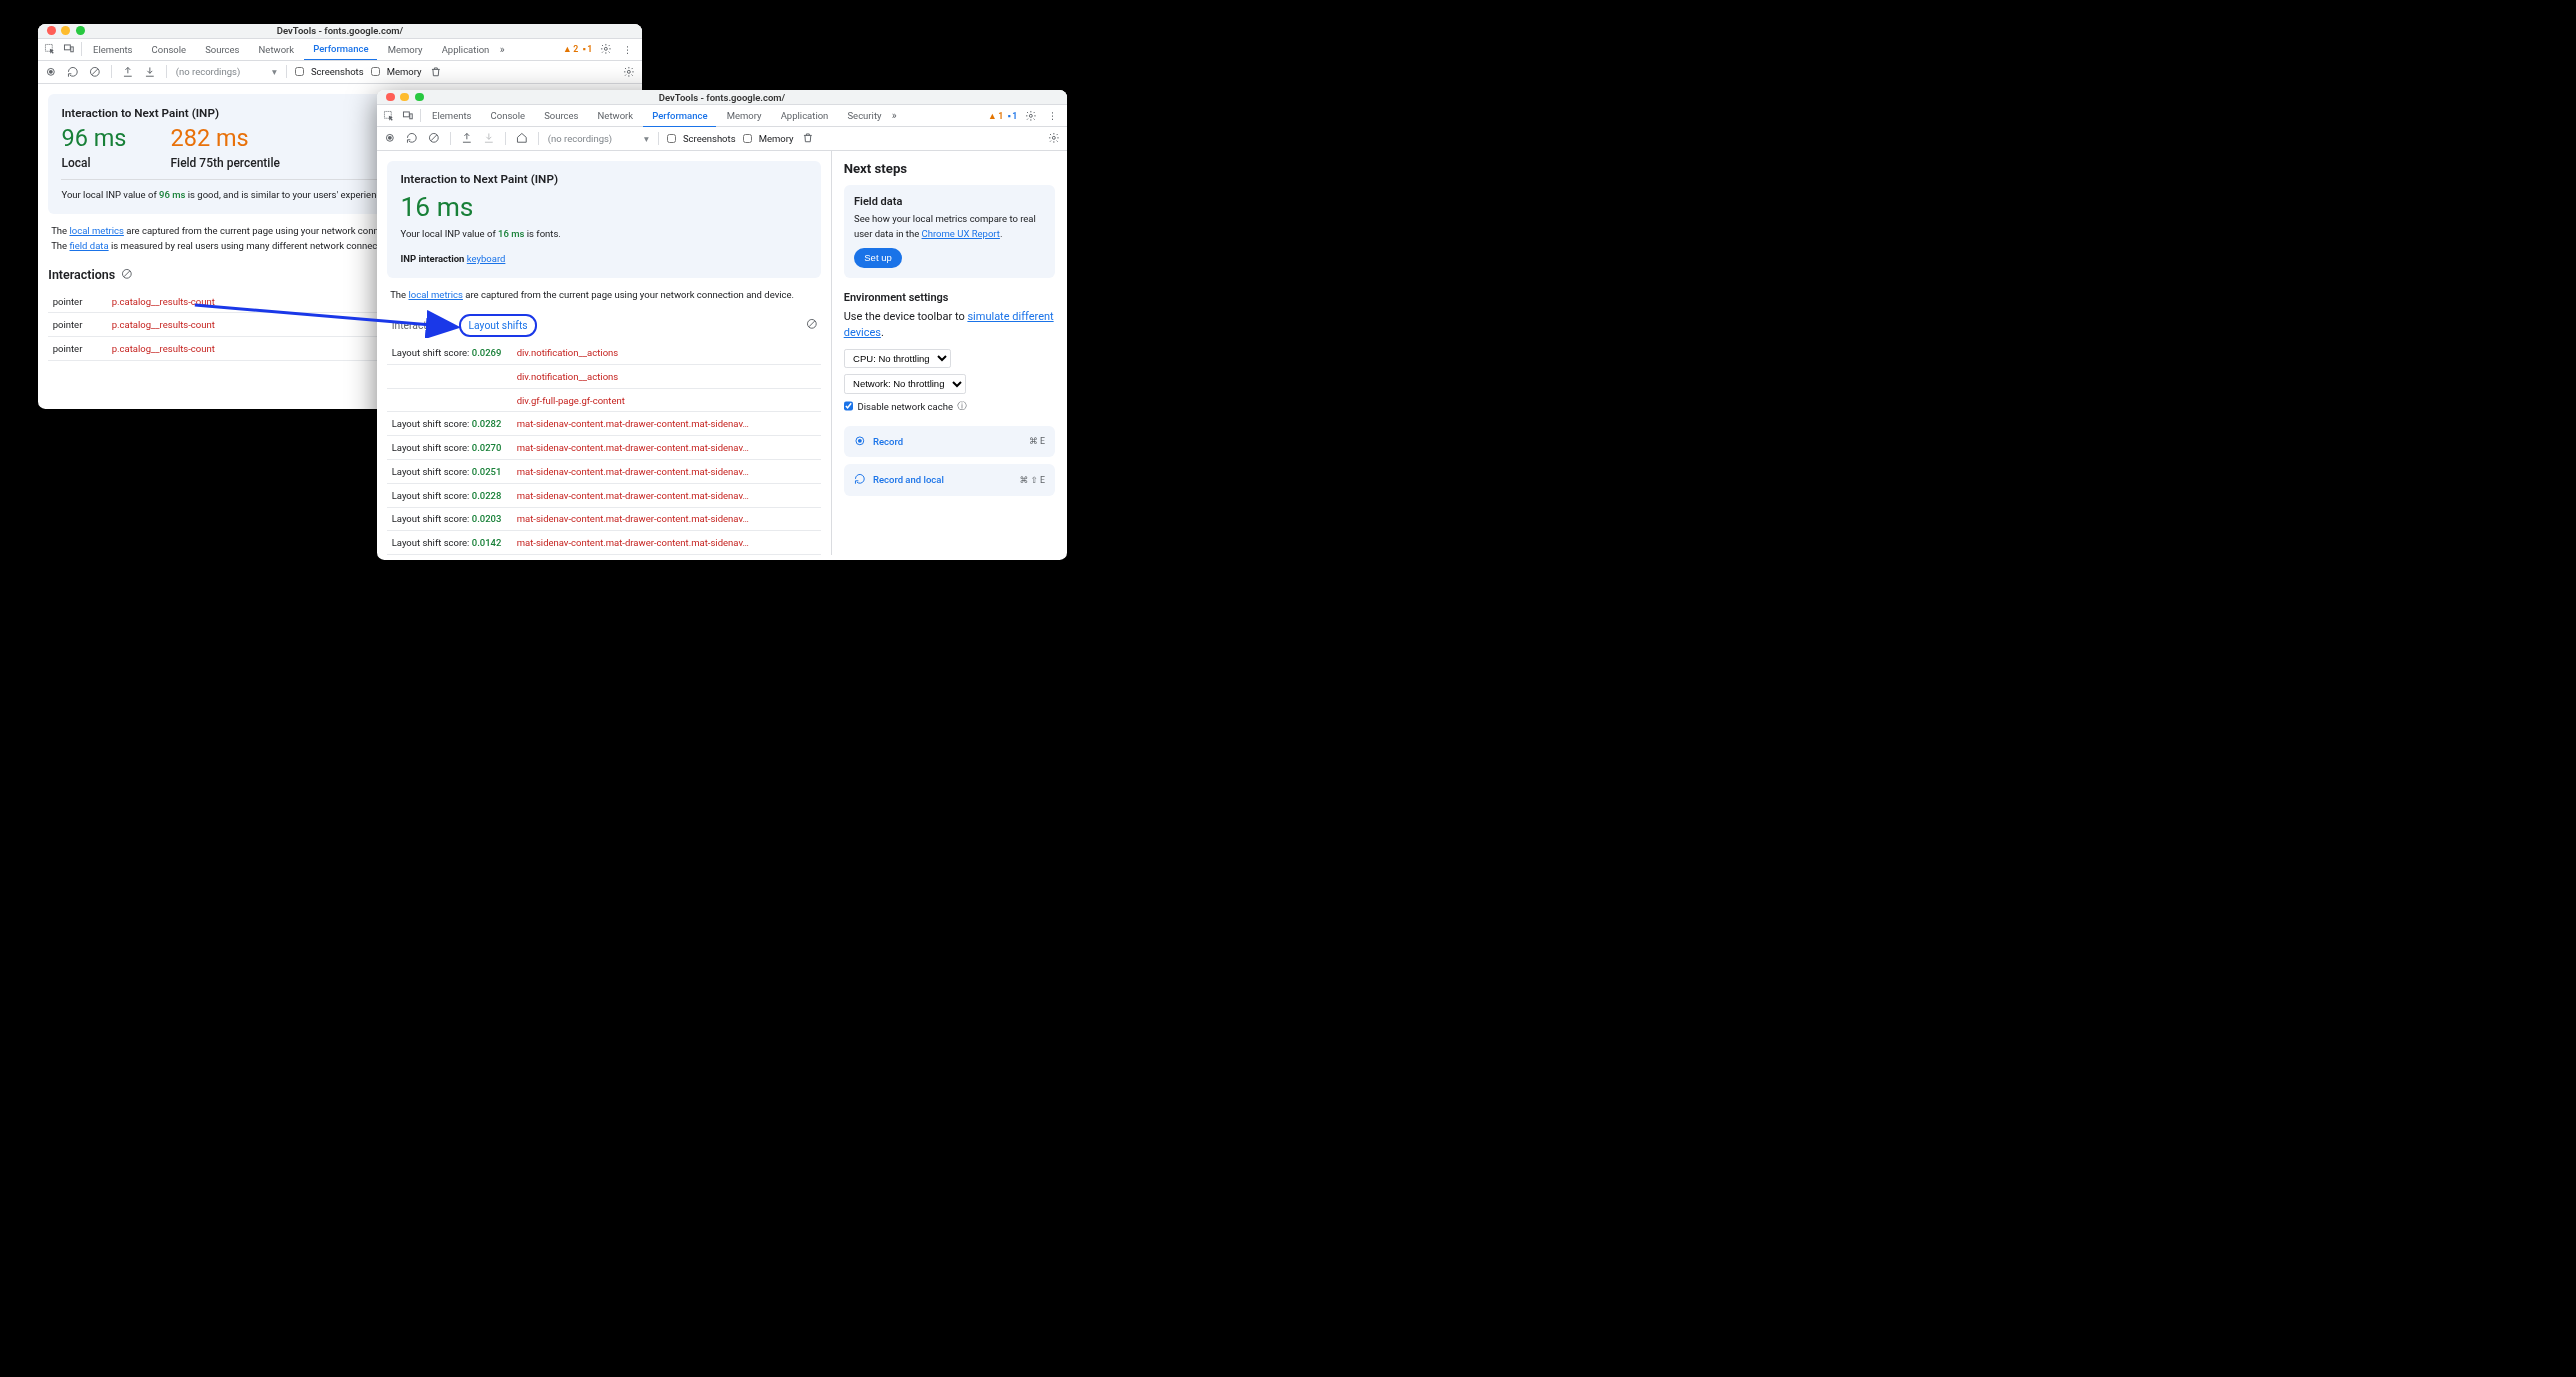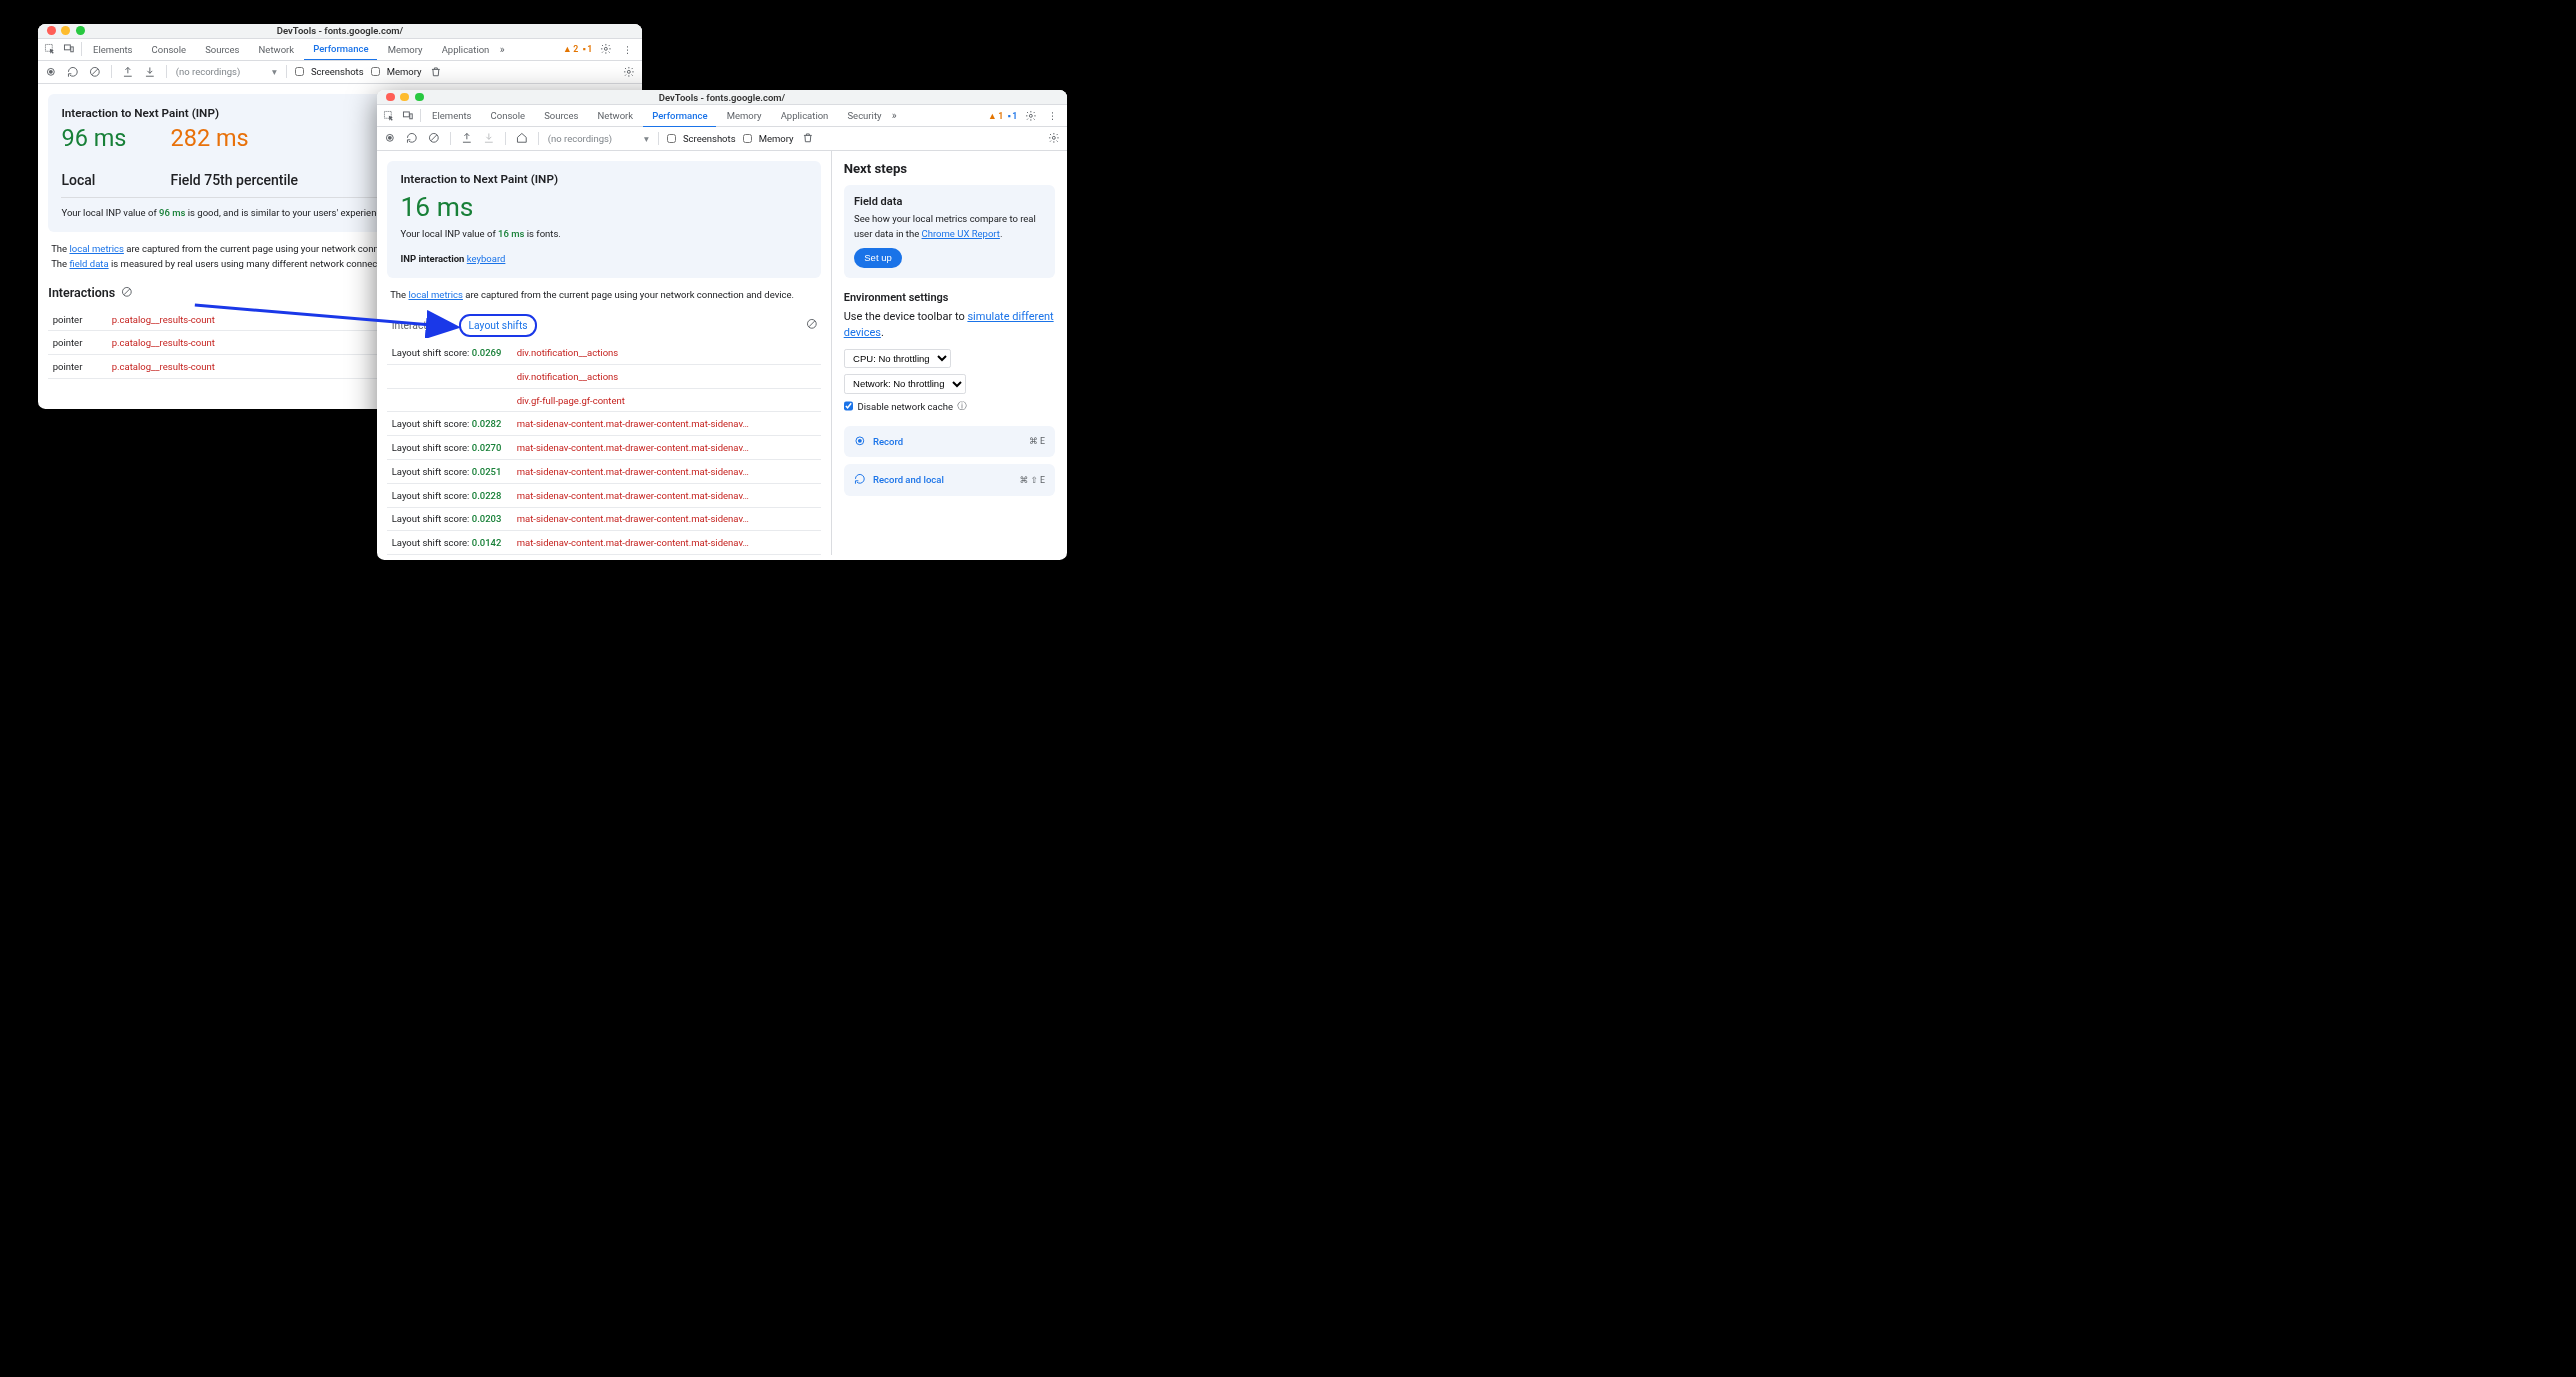--- a/index.html
+++ b/index.html
@@ -87,21 +87,21 @@
     background: #f1f5fb;
     border-radius: 5.9px;
     padding: 11.7px 13.2px;
     margin-bottom: 10.3px;
   }
   .card h2 { font-size: 11.7px; font-weight: 600; color: #202124; margin-bottom: 7.3px; }
   .metric-row { display: flex; gap: 44px; margin-bottom: 5.9px; }
   .metric-val { font-size: 23.5px; font-weight: 400; line-height: 1; }
   .metric-val.good { color: #188038; }
   .metric-val.warn { color: #e8710a; }
-  .metric-label { font-size: 14px; color: #202124; font-weight: 500; margin-top: 21px; }
+  .metric-label { font-size: 12px; color: #202124; font-weight: 500; margin-top: 5px; }
   .hr { height: 0.7px; background: #dadce0; margin: 8.8px 0; }
   .card-text { font-size: 9.5px; color: #202124; line-height: 1.5; }
   .green-num { color: #188038; font-weight: 500; }
   .link { color: #1a73e8; text-decoration: underline; cursor: pointer; }
 
   .footnote { font-size: 9.5px; color: #202124; line-height: 1.5; padding: 0 2.9px; margin-bottom: 11.7px; }
 
   .section-head { display: flex; align-items: center; gap: 5.9px; font-size: 12.5px; font-weight: 600; padding: 2.9px 0 7.3px; }
   .subtabs { display: flex; align-items: center; gap: 11.7px; font-size: 10.3px; padding: 0 2.9px 4.4px; position: relative;}
   .subtab { color: #5f6368; cursor: pointer; padding: 2.9px 1.5px; }

